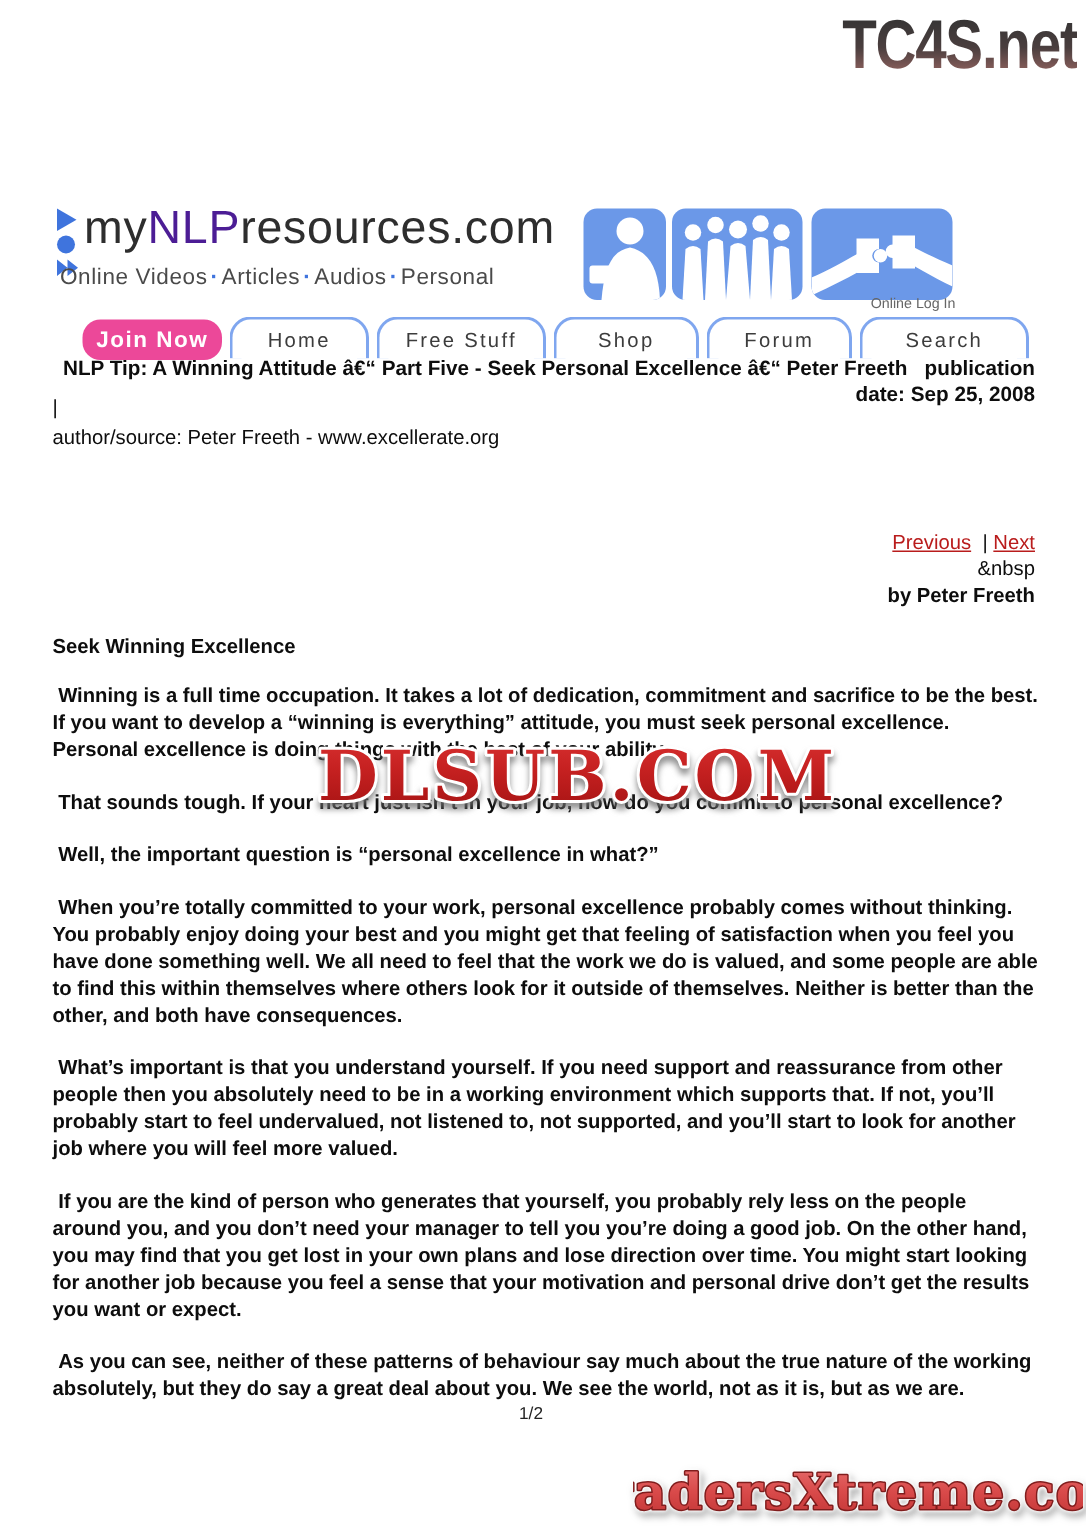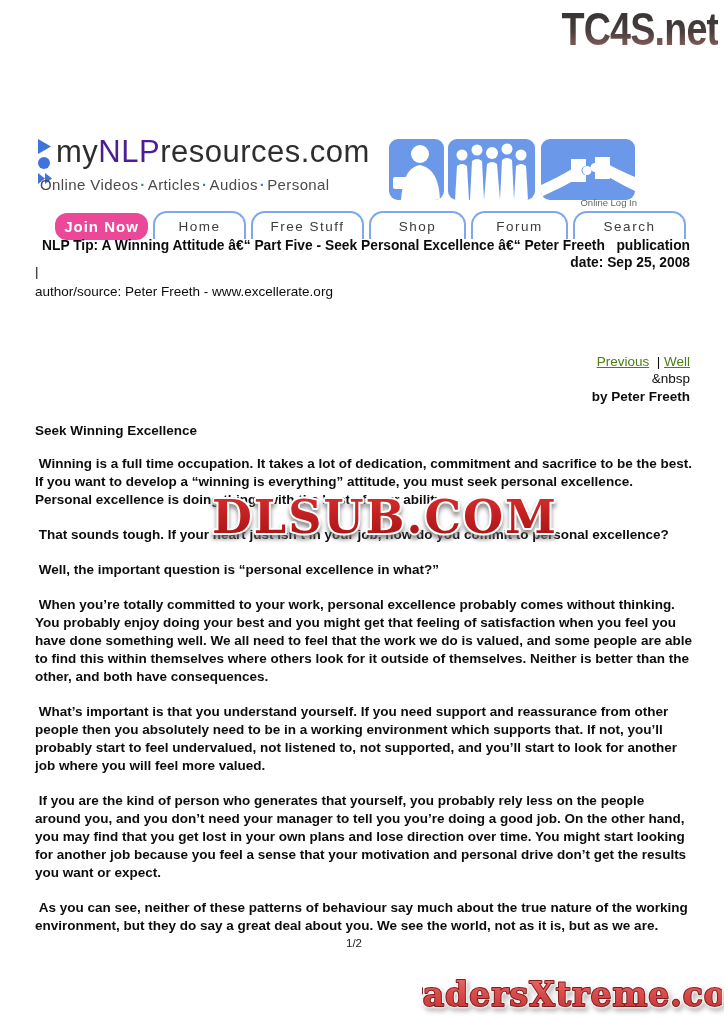--- a/index.html
+++ b/index.html
@@ -40,21 +40,21 @@
   .w93{width:93px}.w92{width:113px}.w90{width:97px}
 
   
   .title-block{top:237px;left:35px;width:655px;text-align:right;font-size:13.8px;line-height:17px;}
   .title-block .bold{font-weight:bold;}
   .title-block .norm{font-weight:bold;}
   .pipe{top:264px;left:35px;font-size:13.5px;}
   .author{top:284px;left:35px;font-size:13.5px;}
 
   .pager{top:353px;left:35px;width:655px;text-align:right;font-size:13.5px;line-height:17px;}
-  .pager a{color:#4d7c0f;text-decoration:underline;cursor:pointer;}
+  .pager a{color:#b91c1c;text-decoration:underline;cursor:pointer;}
   .pager .sep{color:#111;}
 
   .byline{top:389px;left:35px;width:655px;text-align:right;font-weight:bold;font-size:13.5px;}
   .heading{top:423px;left:35px;font-weight:bold;font-size:13.5px;}
 
   .body-copy{top:455px;left:35px;width:657px;}
   .body-copy p{margin:0 0 17px 0;font-weight:bold;font-size:13.5px;line-height:18px;
                white-space:pre-wrap;}
 
   
@@ -137,35 +137,35 @@
 <div class="abs title-block">
   <span class="bold">NLP Tip: A Winning Attitude â€“ Part Five - Seek Personal Excellence â€“ Peter Freeth</span>
   <span class="norm">&nbsp;&nbsp;</span><span class="norm">publication</span><br>
   <span class="norm">date: Sep 25, 2008</span>
 </div>
 <div class="abs pipe">|</div>
 <div class="abs author">author/source: Peter Freeth - www.excellerate.org</div>
 
 <div class="abs pager">
   <a>Previous</a>
-  <span class="sep">&nbsp;</span><span class="sep">|</span><span class="sep">&nbsp;</span><a>Well</a><br>
+  <span class="sep">&nbsp;</span><span class="sep">|</span><span class="sep">&nbsp;</span><a>Next</a><br>
   <span>&amp;nbsp</span>
 </div>
 
 <div class="abs byline">by Peter Freeth</div>
 <div class="abs heading">Seek Winning Excellence</div>
 
 <div class="abs body-copy">
   <p> Winning is a full time occupation. It takes a lot of dedication, commitment and sacrifice to be the best. If you want to develop a “winning is everything” attitude, you must seek personal excellence. Personal excellence is doing things with the best of your ability.</p>
   <p> That sounds tough. If your heart just isn’t in your job, how do you commit to personal excellence?</p>
   <p> Well, the important question is “personal excellence in what?”</p>
   <p> When you’re totally committed to your work, personal excellence probably comes without thinking. You probably enjoy doing your best and you might get that feeling of satisfaction when you feel you have done something well. We all need to feel that the work we do is valued, and some people are able to find this within themselves where others look for it outside of themselves. Neither is better than the other, and both have consequences.</p>
   <p> What’s important is that you understand yourself. If you need support and reassurance from other people then you absolutely need to be in a working environment which supports that. If not, you’ll probably start to feel undervalued, not listened to, not supported, and you’ll start to look for another job where you will feel more valued.</p>
   <p> If you are the kind of person who generates that yourself, you probably rely less on the people around you, and you don’t need your manager to tell you you’re doing a good job. On the other hand, you may find that you get lost in your own plans and lose direction over time. You might start looking for another job because you feel a sense that your motivation and personal drive don’t get the results you want or expect.</p>
-  <p> As you can see, neither of these patterns of behaviour say much about the true nature of the working environment, but they do say a great deal about you. We see the world, not as it is, but as we are.</p>
+  <p> As you can see, neither of these patterns of behaviour say much about the true nature of the working absolutely, but they do say a great deal about you. We see the world, not as it is, but as we are.</p>
 </div>
 
 <svg class="abs wm-center" width="348" height="64" viewBox="0 0 348 64">
   <defs>
     <linearGradient id="wmGrad" x1="0" y1="0" x2="0" y2="1">
       <stop offset="0" stop-color="#d93030"></stop>
         <stop offset="0.45" stop-color="#c42020"></stop>
         <stop offset="1" stop-color="#a31212"></stop>
     </linearGradient>
   </defs>

